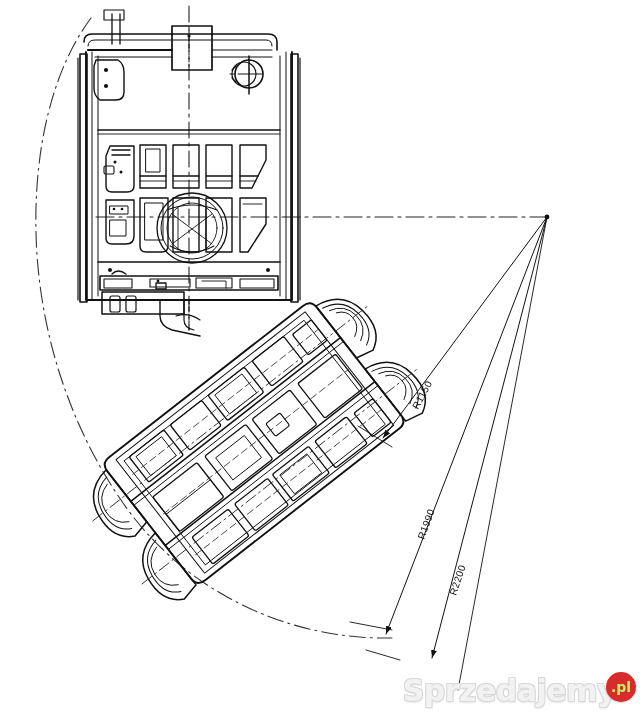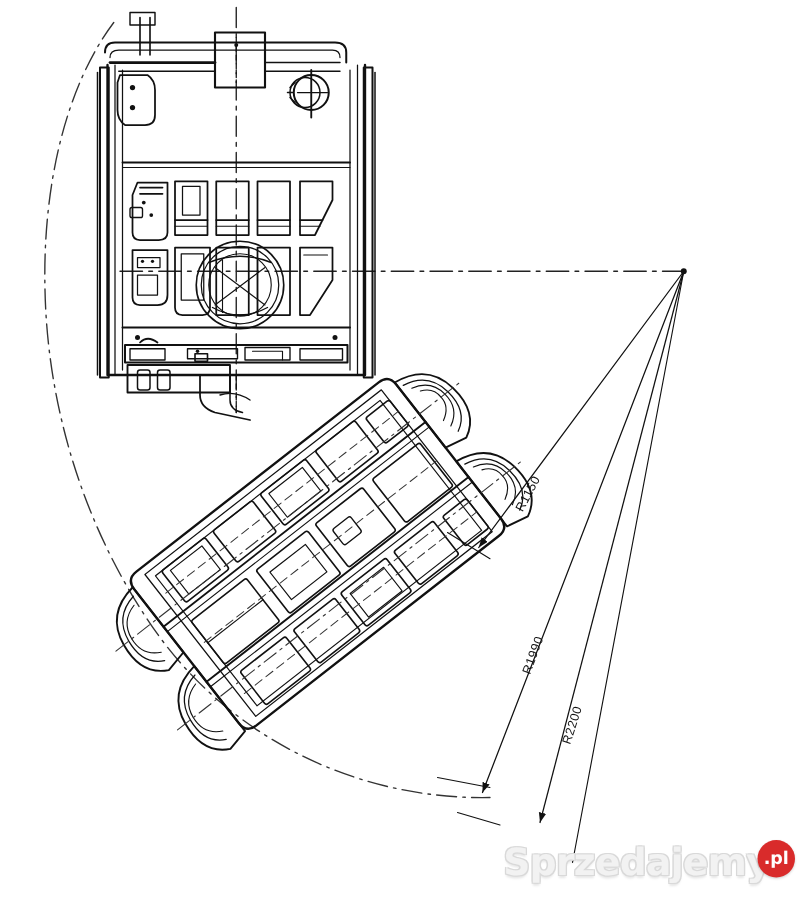--- a/index.html
+++ b/index.html
@@ -52,21 +52,21 @@
        0 2px 2px rgba(0,0,0,0.10);
     line-height: 1;
   }
   .wm-badge {
     margin-left: -10px;
     margin-top: -4px;
     width: 30px;
     height: 30px;
     border-radius: 50%;
     background: #d92b2b;
-    color: #ffffff;
+    color: #bef264;
     font-family: "DejaVu Sans", sans-serif;
     font-size: 14px;
     font-weight: bold;
     display: flex;
     align-items: center;
     justify-content: center;
     box-shadow: 0 1px 2px rgba(0,0,0,0.18);
   }
   .dimlabel {
     font-family: "Liberation Sans", sans-serif;

